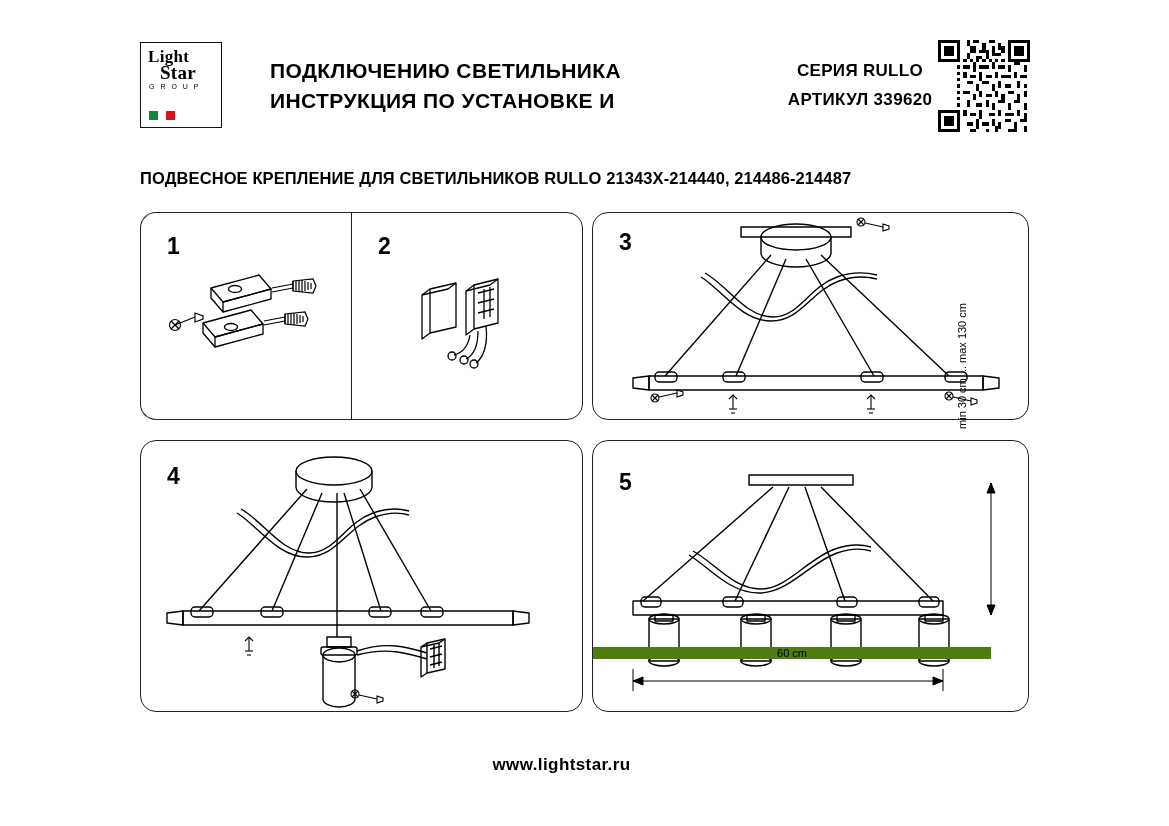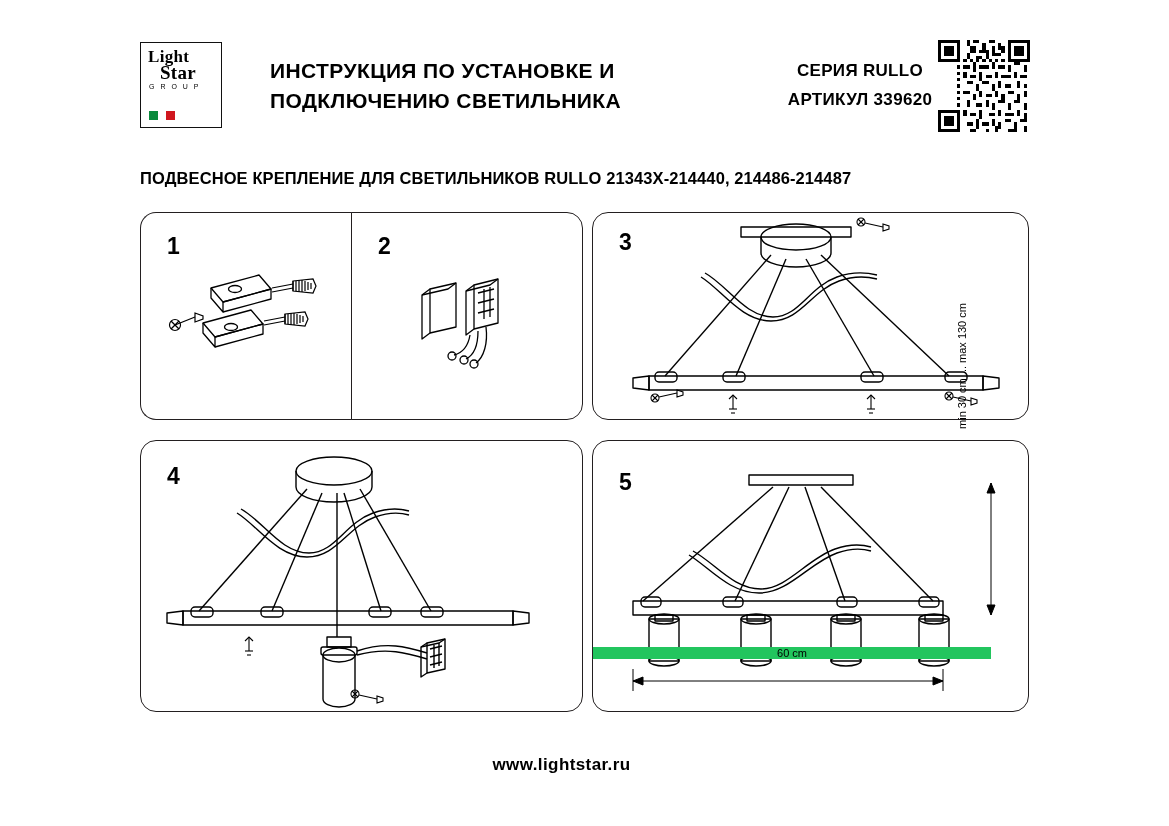--- a/index.html
+++ b/index.html
@@ -180,22 +180,22 @@
       <div class="logo-star">Star</div>
       <div class="logo-group">G R O U P</div>
       <div class="logo-flag">
         <span class="flag-g"></span>
           <span class="flag-w"></span>
           <span class="flag-r"></span>
       </div>
     </div>
 
     <div class="title-block">
+      <div class="title-line">ПОДКЛЮЧЕНИЮ СВЕТИЛЬНИКА</div>
       <div class="title-line">ИНСТРУКЦИЯ ПО УСТАНОВКЕ И</div>
-      <div class="title-line">ПОДКЛЮЧЕНИЮ СВЕТИЛЬНИКА</div>
     </div>
 
     <div class="meta-block">
       <div class="meta-line">СЕРИЯ RULLO</div>
       <div class="meta-line">АРТИКУЛ 339620</div>
     </div>
 
     <div class="qr">
       <svg width="92" height="92" viewBox="0 0 29 29" shape-rendering="crispEdges">
         <rect width="29" height="29" fill="#fff"></rect>
@@ -569,20 +569,20 @@
         <path d="M350 228 L350 250"></path>
       </g>
 
       <g stroke="#000" stroke-width="1" fill="none">
         <path d="M398 42 L398 174"></path>
         <path d="M398 42 L394 52 L402 52 Z" fill="#000"></path>
         <path d="M398 174 L394 164 L402 164 Z" fill="#000"></path>
       </g>
     </svg>
 
-    <div class="dim-text" style="position:absolute; left:0; top:206px; width:390px; text-align:center; background:#22c55e; padding:0 4px;">60 cm</div>
+    <div class="dim-text" style="position:absolute; left:0; top:206px; width:390px; text-align:center; background:#4d7c0f; padding:0 4px;">60 cm</div>
 
     <div class="dim-text" style="position:absolute; left:363px; top:10px; width:170px; height:18px; transform:rotate(-90deg); transform-origin:left top; text-align:center;">min 30 cm ... max 130 cm</div>
   </div>
 
   <div class="footer">www.lightstar.ru</div>
 
 </div>
 
 </body></html>

